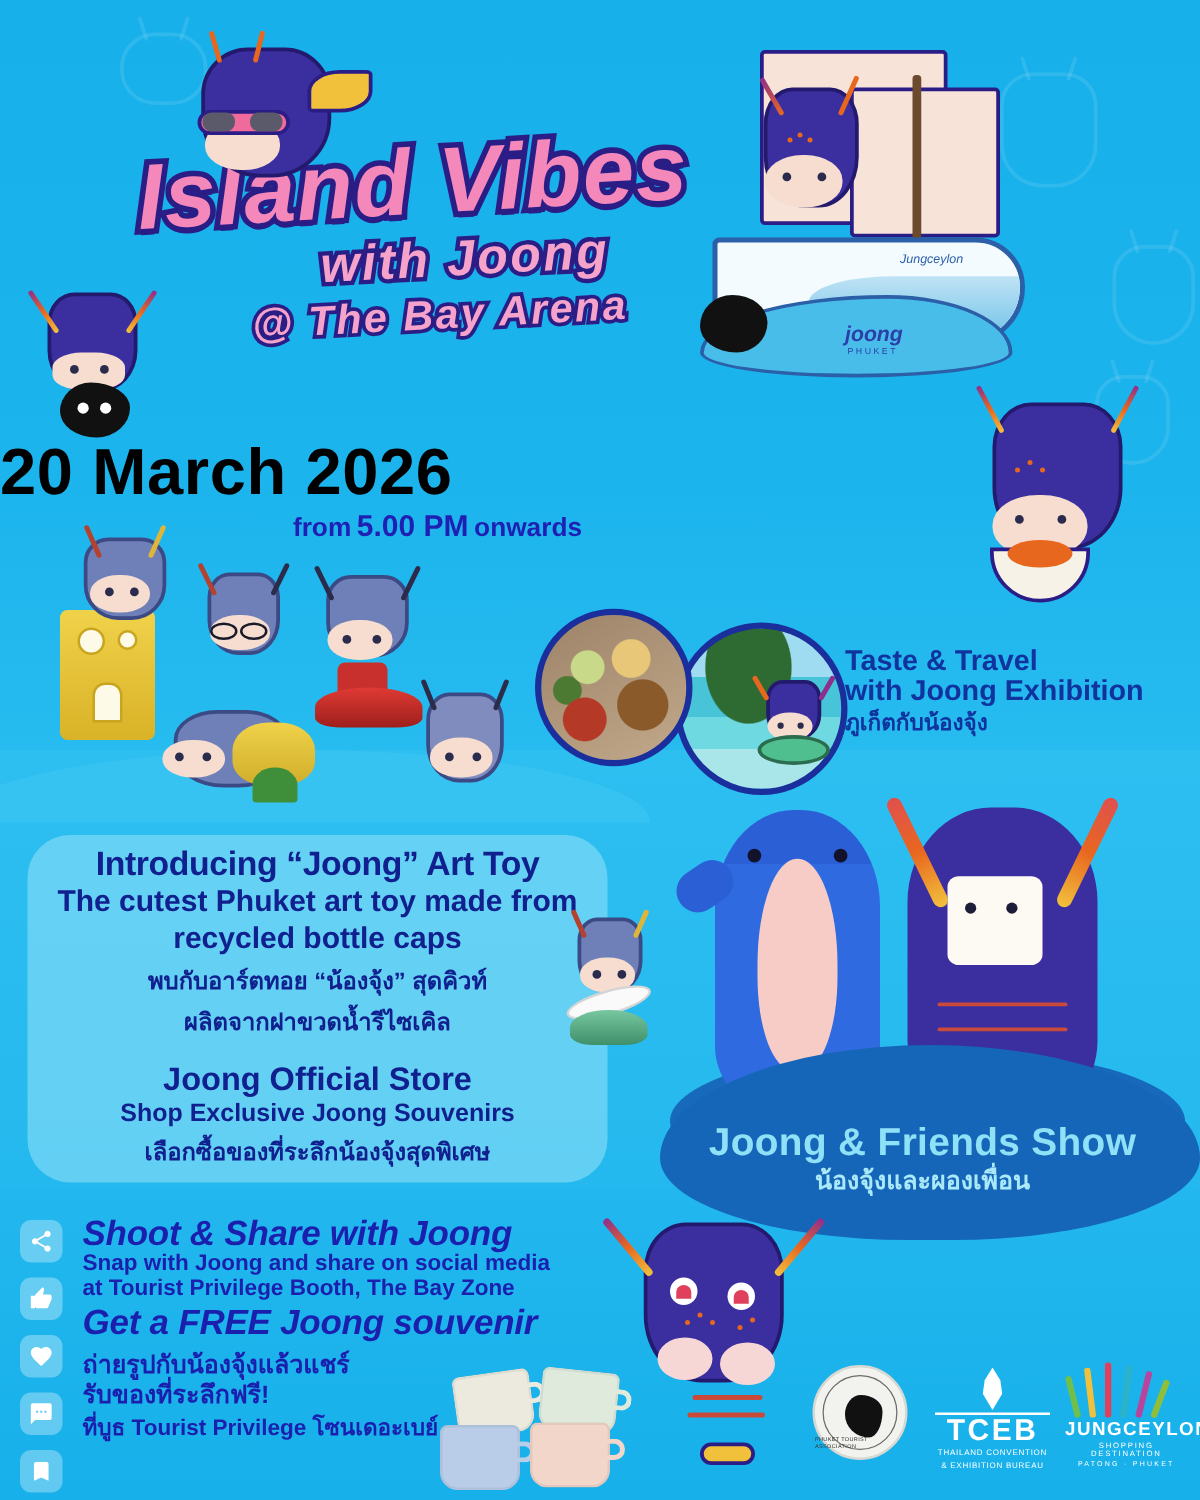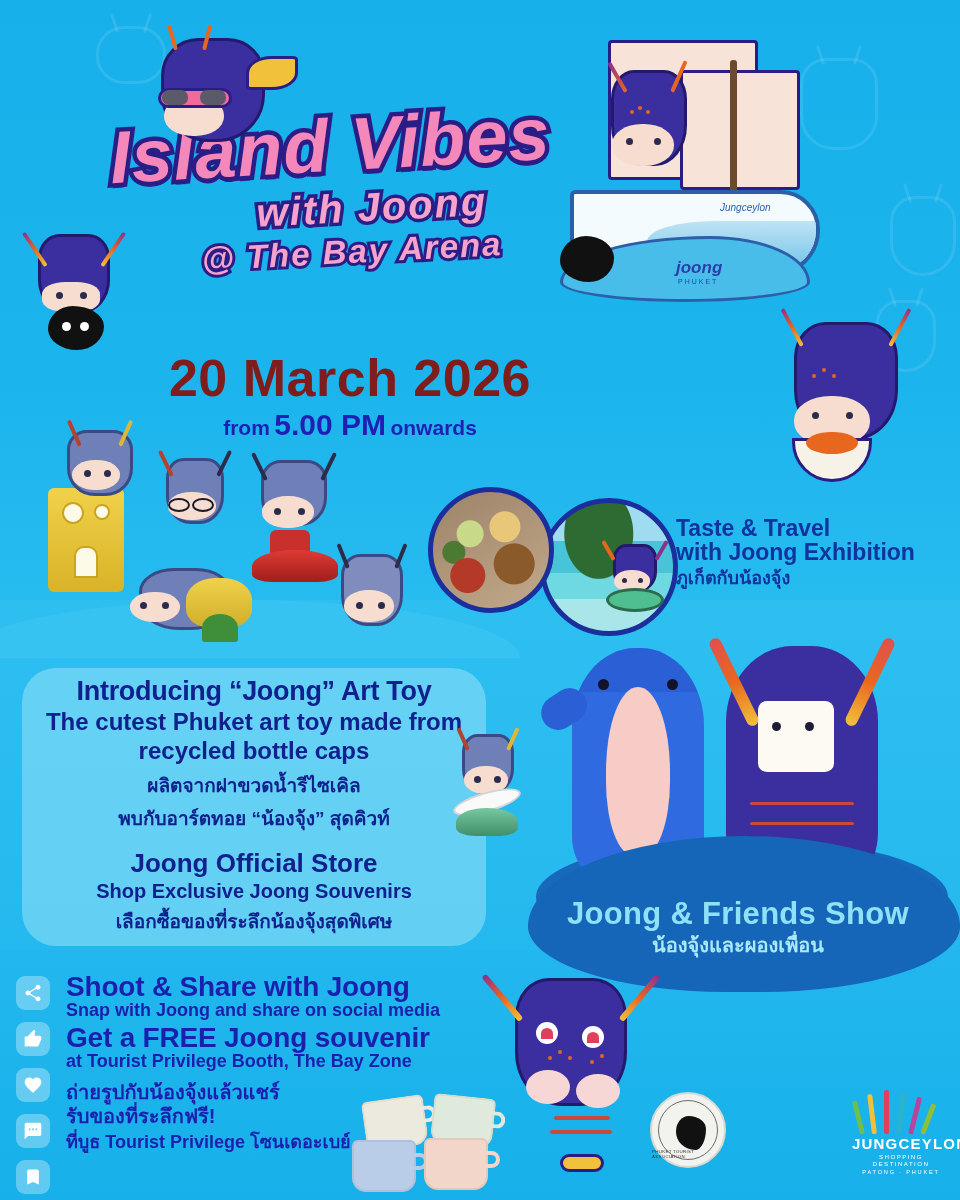--- a/index.html
+++ b/index.html
@@ -41,26 +41,26 @@
     text-shadow:0 5px 0 #2b1d86;
     transform:rotate(-3.2deg);
   }
   .hl-sub1 { margin-top:6px; font-size:40px; font-weight:bold; font-style:italic;
     color:#f6a3cb; -webkit-text-stroke:7px #2b1d86; paint-order:stroke fill;
     letter-spacing:2px; transform:rotate(-3deg) translateX(42px); }
   .hl-sub2 { margin-top:2px; font-size:33px; font-weight:bold; font-style:italic;
     color:#f6a3cb; -webkit-text-stroke:6px #2b1d86; paint-order:stroke fill;
     letter-spacing:2px; transform:rotate(-3deg) translateX(22px); }
 
-  .date-line { position:absolute; left:0; top:348px; width:700px; text-align:center;
-    font-size:52px; font-weight:bold; color:#7f1d1d; letter-spacing:.5px; }
+  .date-line { position:absolute; left:0; top:348px; width:700px; text-align:left;
+    font-size:52px; font-weight:bold; color:#000000; letter-spacing:.5px; }
   .time-line { position:absolute; left:0; top:408px; width:700px; text-align:center;
     color:#1f1fb4; font-weight:bold; }
   .time-line .sm { font-size:21px; }
-  .time-line .lg { font-size:30px; }
+  .time-line .lg { font-size:24px; }
 
   
   .exhibit { position:absolute; left:676px; top:516px; width:280px; }
   .exhibit .en { font-size:23px; font-weight:bold; color:#10339e; line-height:1.06; }
   .exhibit .th { margin-top:3px; font-size:18px; font-weight:bold; color:#10339e; line-height:1.18; }
 
   
   .photo-circ { position:absolute; border-radius:50%; border:5px solid #1a2f9c; overflow:hidden; }
   #photo-food { left:428px; top:487px; width:126px; height:126px;
     background:
@@ -91,21 +91,21 @@
   
   .show-blob { position:absolute; left:528px; top:836px; width:432px; height:156px;
     background:#1566b8; border-radius:50% 50% 46% 46%/58% 58% 42% 42%; }
   .show-text { position:absolute; left:528px; top:896px; width:420px; text-align:center; }
   .show-h { font-size:31px; font-weight:bold; color:#8fe1f7; letter-spacing:.3px; }
   .show-th { margin-top:1px; font-size:20px; font-weight:bold; color:#a9e9fa; line-height:1.2; }
   .ic { width:34px; height:34px; flex:0 0 34px; border-radius:9px;
     background:rgba(255,255,255,0.32); display:flex; align-items:center; justify-content:center; }
   .ic svg { width:20px; height:20px; fill:#ffffff; }
   .share-txt { color:#1b1fae; }
-  .s-h { font-size:28px; font-weight:bold; line-height:1.04; letter-spacing:-.2px; }
+  .s-h { font-size:28px; font-weight:bold; line-height:1.04; letter-spacing:-.2px;font-style:italic; }
   .s-p { font-size:18px; font-weight:bold; line-height:1.1; }
   .s-th { font-size:20px; font-weight:bold; line-height:1.22; }
   .s-th-sm { font-size:18px; font-weight:bold; line-height:1.22; }
   .icon-col { position:absolute; left:16px; top:976px; display:flex; flex-direction:column; gap:12px; }
   .share-body { position:absolute; left:66px; top:972px; width:440px; }
 
   
   .logos { position:absolute; left:650px; top:1086px; width:300px; height:100px; }
   .logo-seal { position:absolute; left:0; top:6px; width:76px; height:76px; border-radius:50%;
     background:#f2f2ee; border:2px solid #d8d8d2; }
@@ -316,22 +316,22 @@
       <div class="j-ant" style="left:20px;top:-4px;height:26px;background:#2c2c4a;transform:rotate(-22deg);"></div>
       <div class="j-ant" style="right:20px;top:-4px;height:26px;background:#2c2c4a;transform:rotate(22deg);"></div>
     </div>
   </div>
 
   <div class="toy-panel"></div>
   <div class="toy-text">
     <div class="toy-h">Introducing “Joong” Art Toy</div>
     <div class="toy-p">The cutest Phuket art toy made from</div>
     <div class="toy-p">recycled bottle caps</div>
+    <div class="toy-th">พบกับอาร์ตทอย “น้องจุ้ง” สุดคิวท์</div>
     <div class="toy-th">ผลิตจากฝาขวดน้ำรีไซเคิล</div>
-    <div class="toy-th">พบกับอาร์ตทอย “น้องจุ้ง” สุดคิวท์</div>
     <div class="store-h">Joong Official Store</div>
     <div class="store-p">Shop Exclusive Joong Souvenirs</div>
     <div class="store-th">เลือกซื้อของที่ระลึกน้องจุ้งสุดพิเศษ</div>
   </div>
 
   <div class="joong" style="left:450px;top:730px;width:76px;height:110px;z-index:6;">
     <div class="j-body" style="width:52px;height:60px;top:4px;background:#6f7fb8;border-color:#3b4a84;"></div>
     <div class="j-face" style="left:14px;top:36px;width:44px;height:28px;"></div>
     <div class="j-eye" style="left:24px;top:46px;"></div>
     <div class="j-eye" style="left:44px;top:46px;"></div>
@@ -387,22 +387,22 @@
     <div class="ic">
       <svg viewBox="0 0 24 24">
           <path d="M17 3H7c-1.1 0-2 .9-2 2v16l7-3 7 3V5c0-1.1-.9-2-2-2z"></path>
         </svg>
     </div>
   </div>
 
   <div class="share-body">
     <div class="share-txt s-h">Shoot &amp; Share with Joong</div>
     <div class="share-txt s-p">Snap with Joong and share on social media</div>
+    <div class="share-txt s-p">at Tourist Privilege Booth, The Bay Zone</div>
     <div class="share-txt s-h" style="margin-top:2px;">Get a FREE Joong souvenir</div>
-    <div class="share-txt s-p">at Tourist Privilege Booth, The Bay Zone</div>
     <div class="share-txt s-th" style="margin-top:8px;">ถ่ายรูปกับน้องจุ้งแล้วแชร์</div>
     <div class="share-txt s-th">รับของที่ระลึกฟรี!</div>
     <div class="share-txt s-th-sm" style="margin-top:3px;">ที่บูธ Tourist Privilege โซนเดอะเบย์</div>
   </div>
 
   <div style="position:absolute;left:336px;top:1096px;width:190px;height:96px;">
     <div class="mug" style="left:28px;top:2px;width:62px;height:50px;background:#eceadf;color:#eceadf;transform:rotate(-8deg);">
         <div class="handle"></div>
       </div>
     <div class="mug" style="left:96px;top:0px;width:62px;height:50px;background:#dfeadd;color:#dfeadd;transform:rotate(6deg);">
@@ -435,20 +435,27 @@
     <div style="position:absolute;left:64px;top:162px;width:62px;height:4px;background:#c94a3a;border-radius:2px;"></div>
     <div style="position:absolute;left:74px;top:186px;width:44px;height:18px;background:#f2c13c;border:3px solid #2b1d86;border-radius:10px;"></div>
   </div>
 
   <div class="logos">
     <div class="logo-seal">
       <div class="ring"></div>
       <div class="blob"></div>
       <div class="seal-txt">PHUKET TOURIST ASSOCIATION</div>
     </div>
+    <div class="logo-tceb">
+      <div class="tceb-flame"></div>
+      <div class="tceb-rule"></div>
+      <div class="tceb-main">TCEB</div>
+      <div class="tceb-sub">THAILAND CONVENTION</div>
+      <div class="tceb-sub">&amp; EXHIBITION BUREAU</div>
+    </div>
     <div class="logo-jc">
       <div class="jc-mark">
         <i style="left:8px;height:34px;background:#6fbf4a;transform:rotate(-14deg);"></i>
         <i style="left:20px;height:40px;background:#f2c13c;transform:rotate(-7deg);"></i>
         <i style="left:32px;height:44px;background:#e0405c;transform:rotate(0deg);"></i>
         <i style="left:44px;height:42px;background:#2bb3c9;transform:rotate(7deg);"></i>
         <i style="left:56px;height:38px;background:#b7459e;transform:rotate(14deg);"></i>
         <i style="left:68px;height:32px;background:#8fbf3a;transform:rotate(21deg);"></i>
       </div>
       <div class="jc-main">JUNGCEYLON</div>

